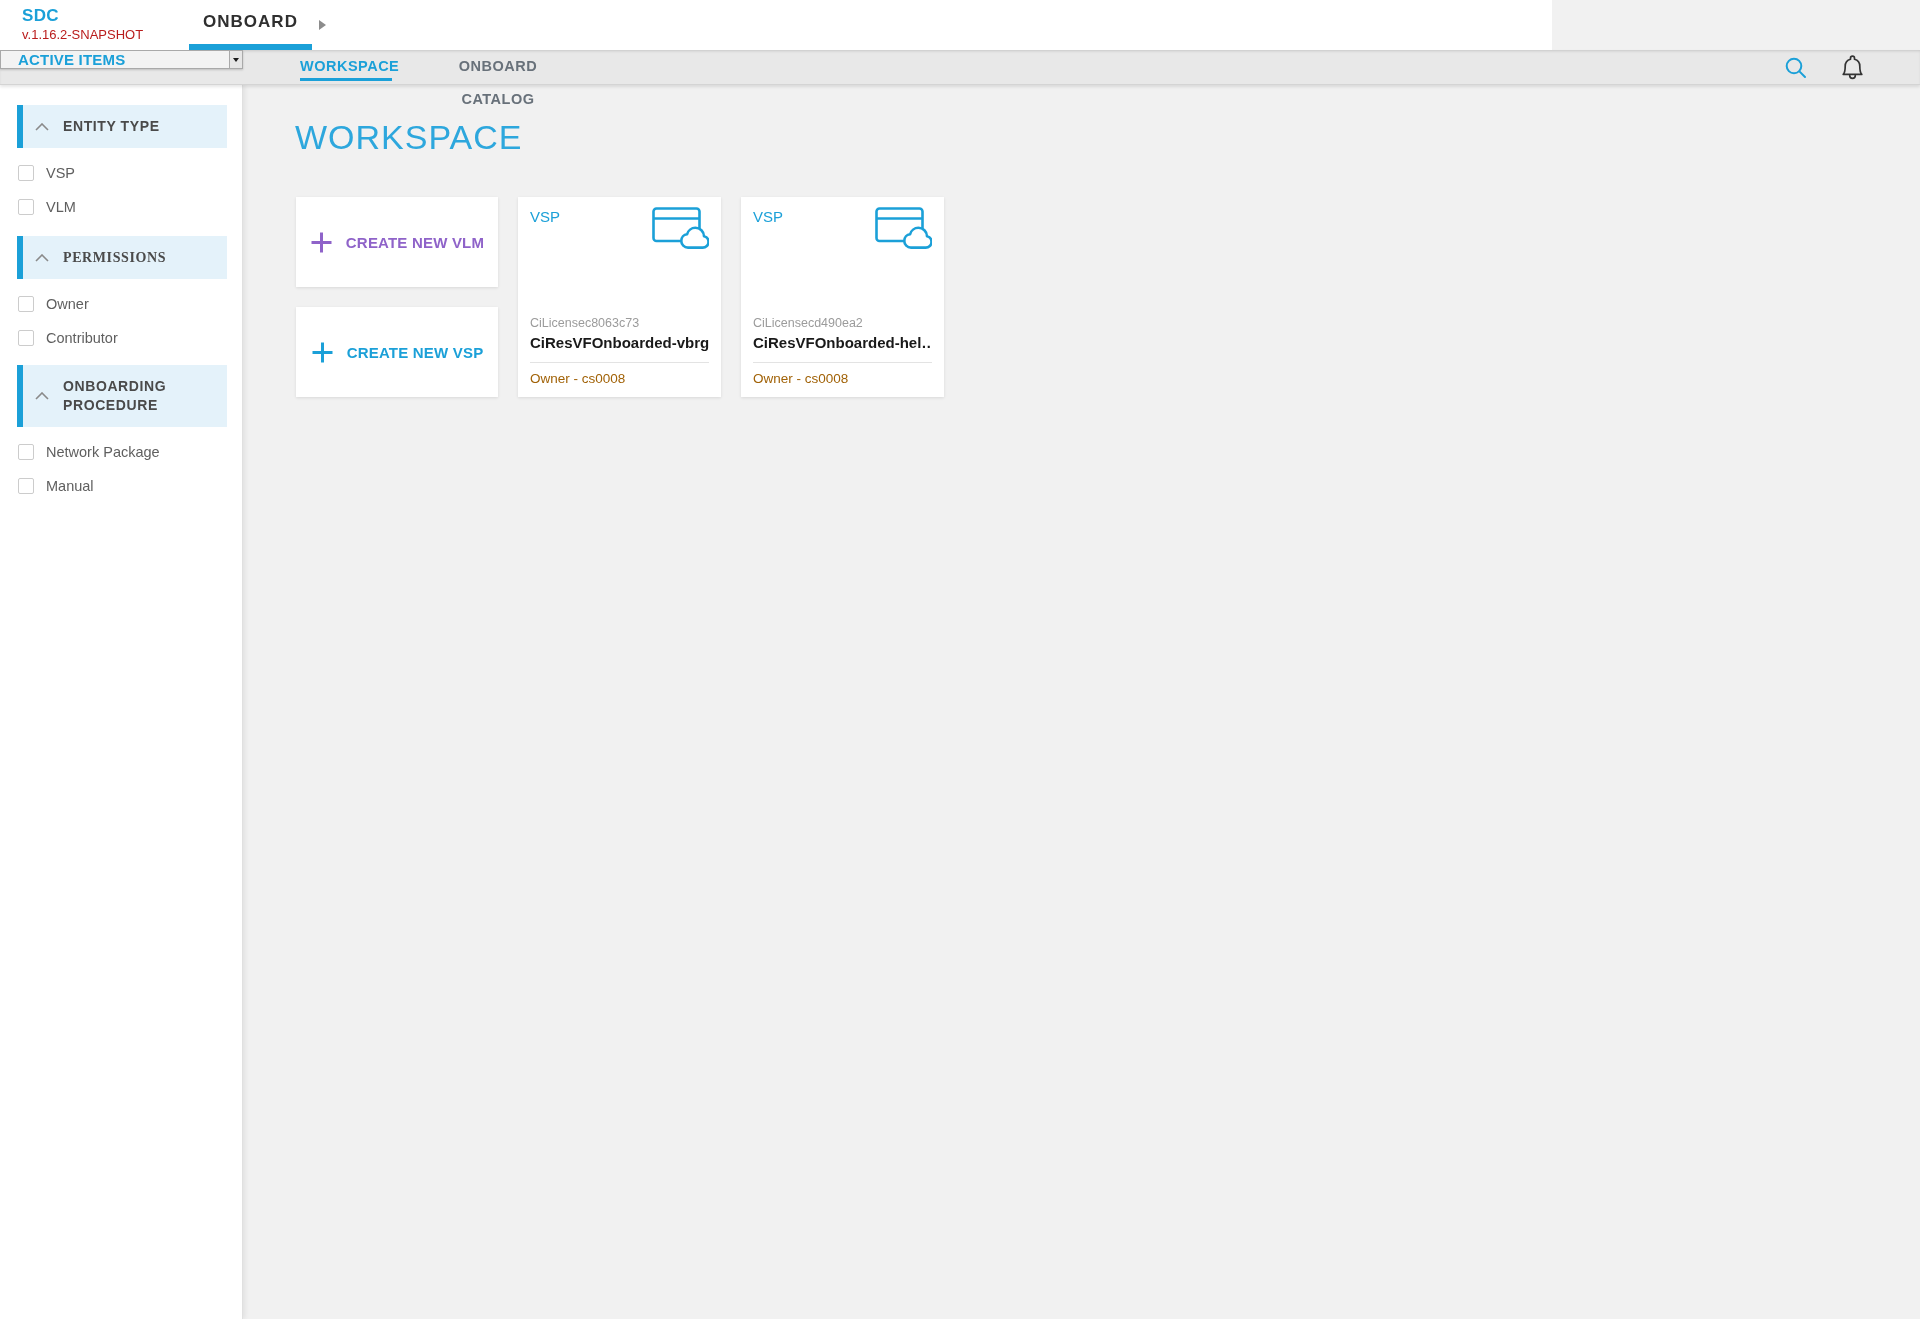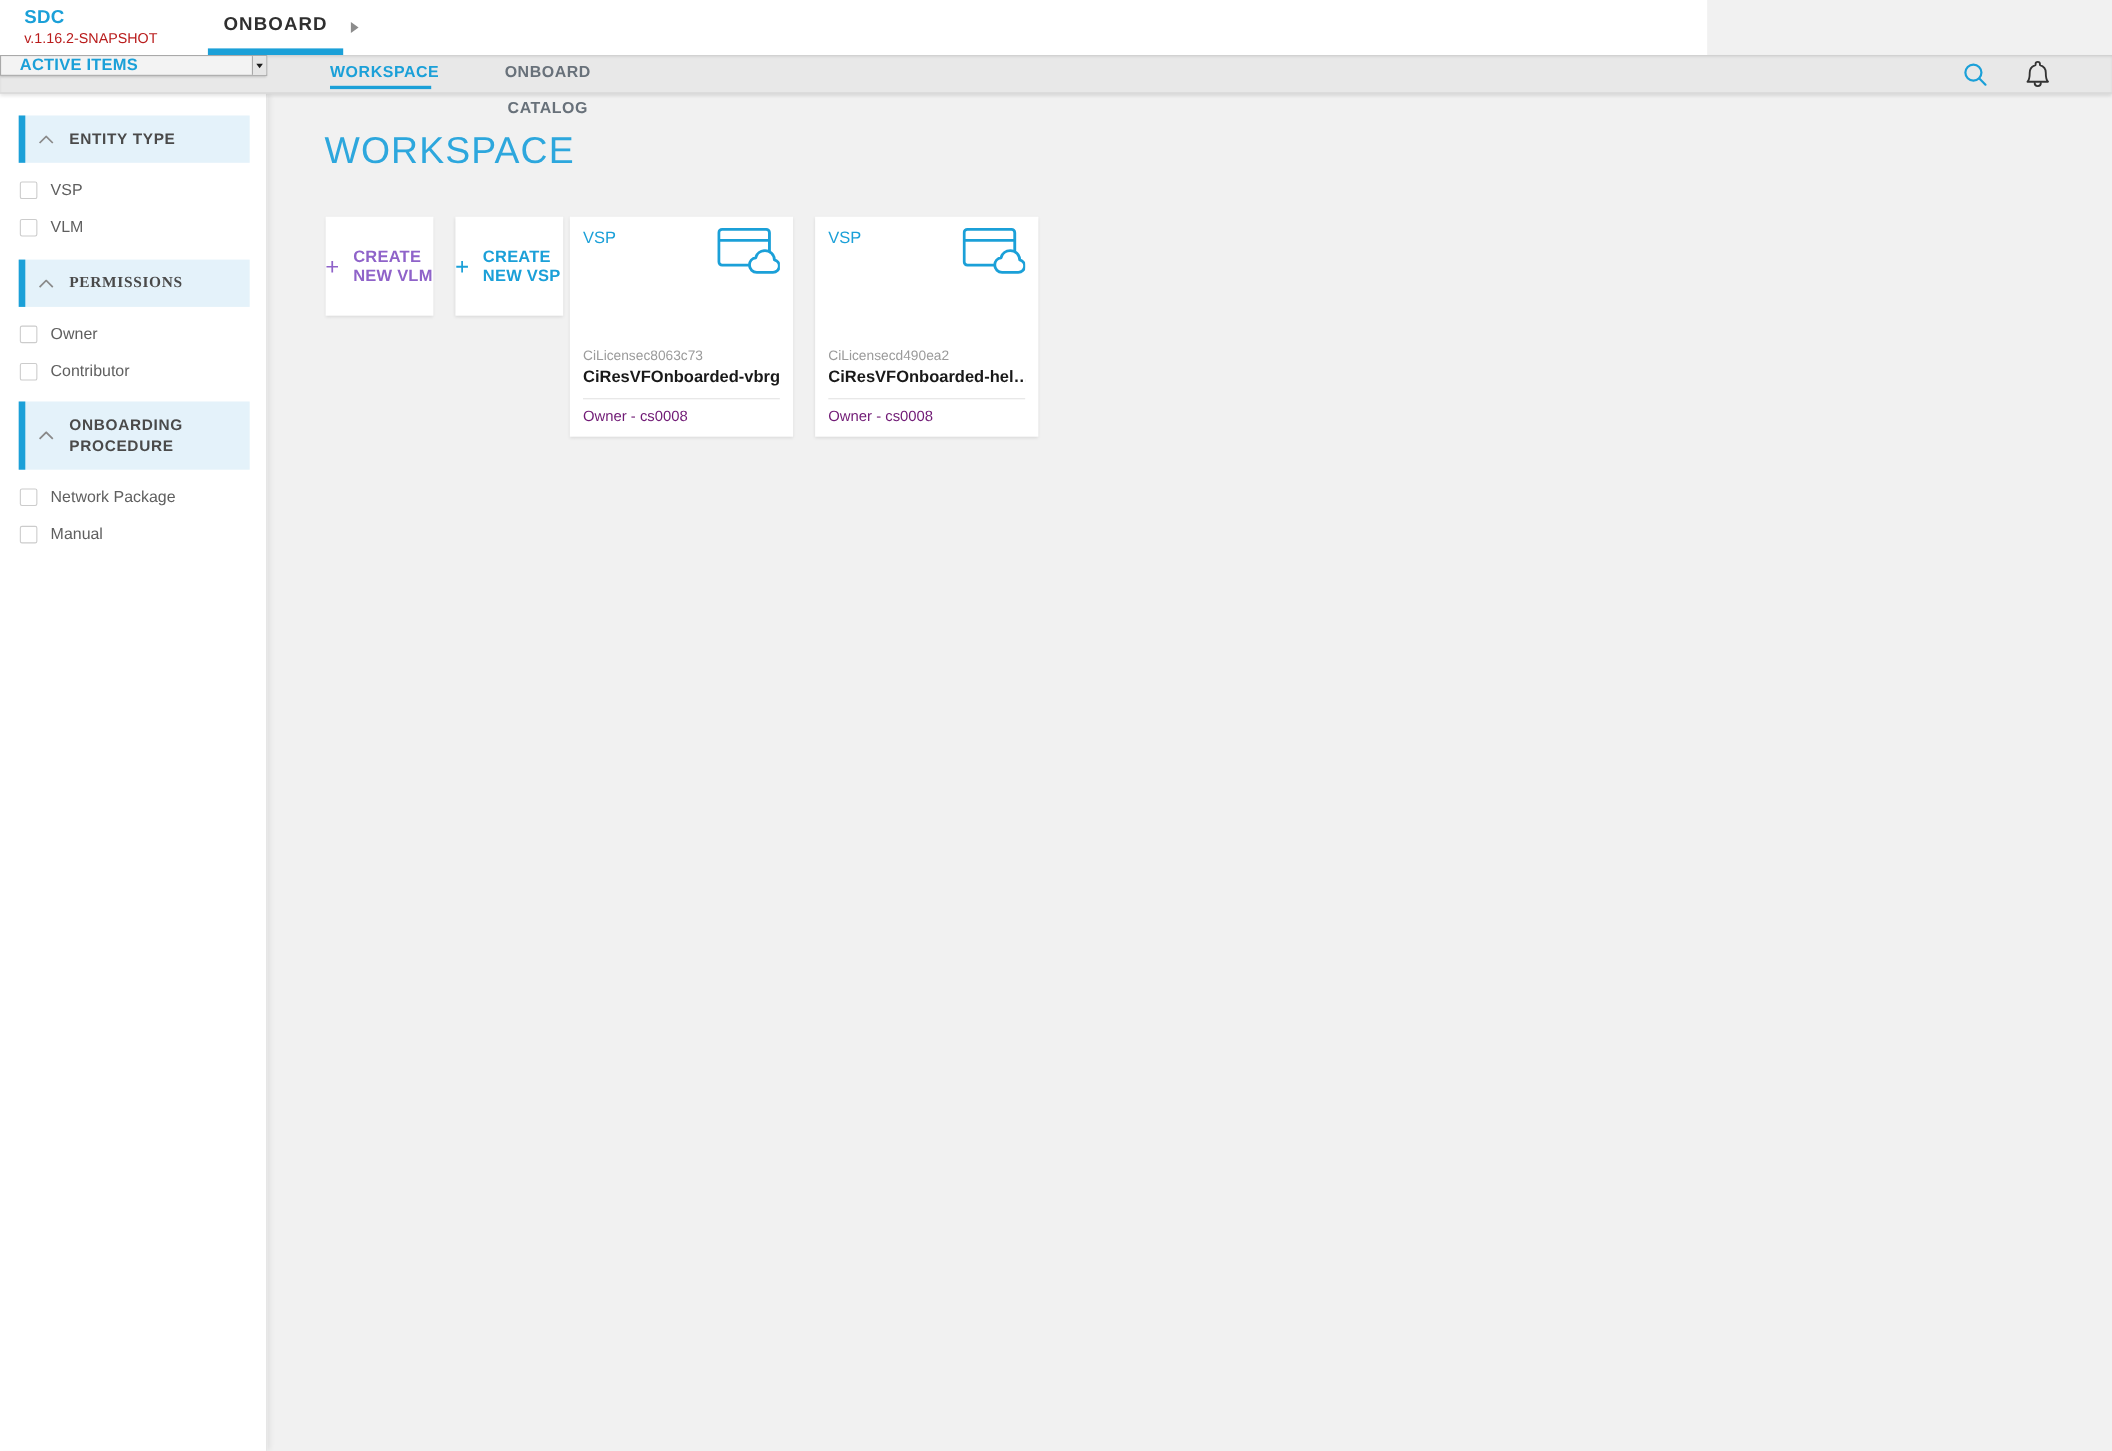--- a/index.html
+++ b/index.html
@@ -102,21 +102,21 @@
   
   .main {
     position:absolute; left:244px; top:85px; right:0; bottom:0;
     background:#f1f1f1;
   }
   .page-title {
     position:absolute; left:51px; top:33px;
     font-size:34px; font-weight:300; color:#2da7dd; letter-spacing:1px;
   }
   .cards { position:absolute; left:52px; top:112px; display:flex; gap:20px; }
-  .create-col { display:flex; flex-direction:row; gap:20px; width:202px; }
+  .create-col { display:flex; flex-direction:column; gap:20px; width:202px; }
   .create-card {
     height:90px; background:#fff; box-shadow:0 1px 3px rgba(0,0,0,.10);
     display:flex; align-items:center; justify-content:center; gap:13px;
     cursor:pointer;
   }
   .create-label { font-size:15px; font-weight:700; letter-spacing:.2px; }
   .create-vlm .create-label { color:#8f63c9; }
   .create-vsp .create-label { color:#1ba0d8; }
 
   .entity-card {
@@ -127,21 +127,21 @@
   }
   .card-type { color:#1ba0d8; font-size:15px; }
   .card-icon { position:absolute; top:10px; right:12px; }
   .card-bottom { margin-top:auto; }
   .card-vendor { color:#9b9b9b; font-size:12.5px; line-height:16px; }
   .card-name {
     color:#191919; font-size:15px; font-weight:700; line-height:19px;
     margin-top:2px; white-space:nowrap; overflow:hidden;
   }
   .card-divider { border:none; border-top:1px solid #e3e3e3; margin:10px 0 8px 0; }
-  .card-owner { color:#701a75; font-size:13.5px; }
+  .card-owner { color:#a16207; font-size:13.5px; }
 </style>
 </head>
 <body>
 
 <div class="app-header">
   <div class="logo">
     <div class="logo-title">SDC</div>
     <div class="logo-version">v.1.16.2-SNAPSHOT</div>
   </div>
   <div class="nav-tab">ONBOARD</div>

